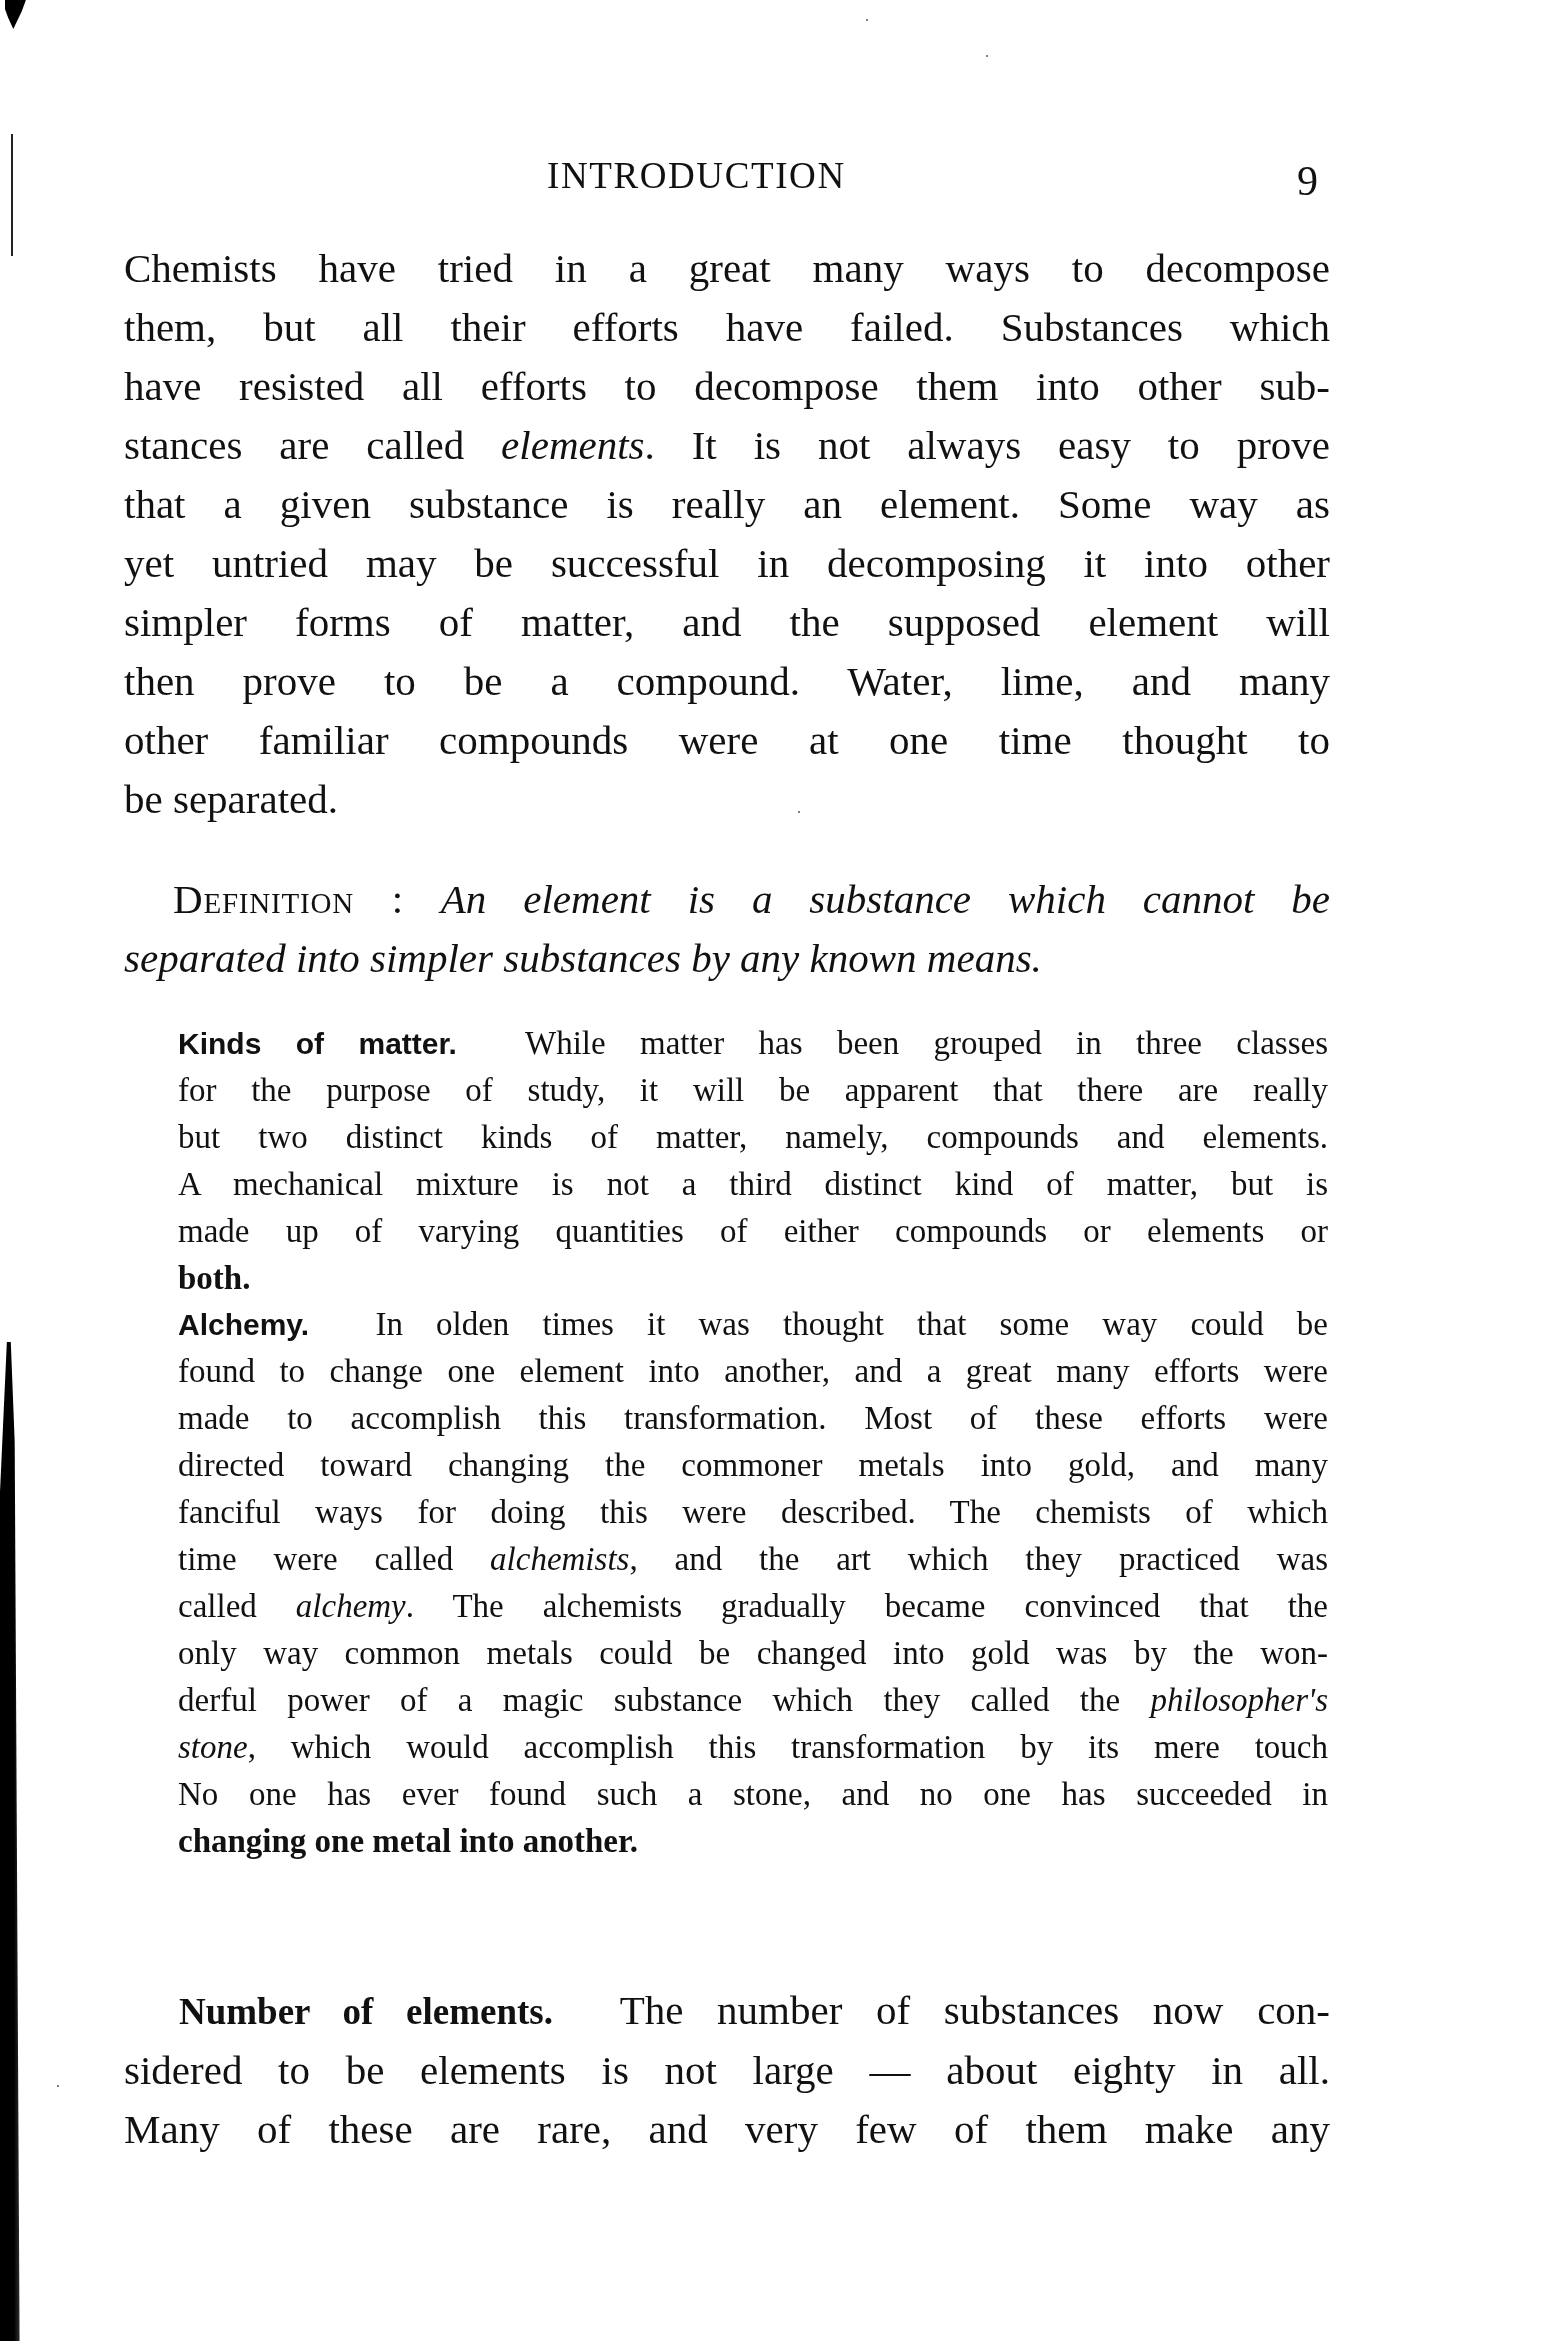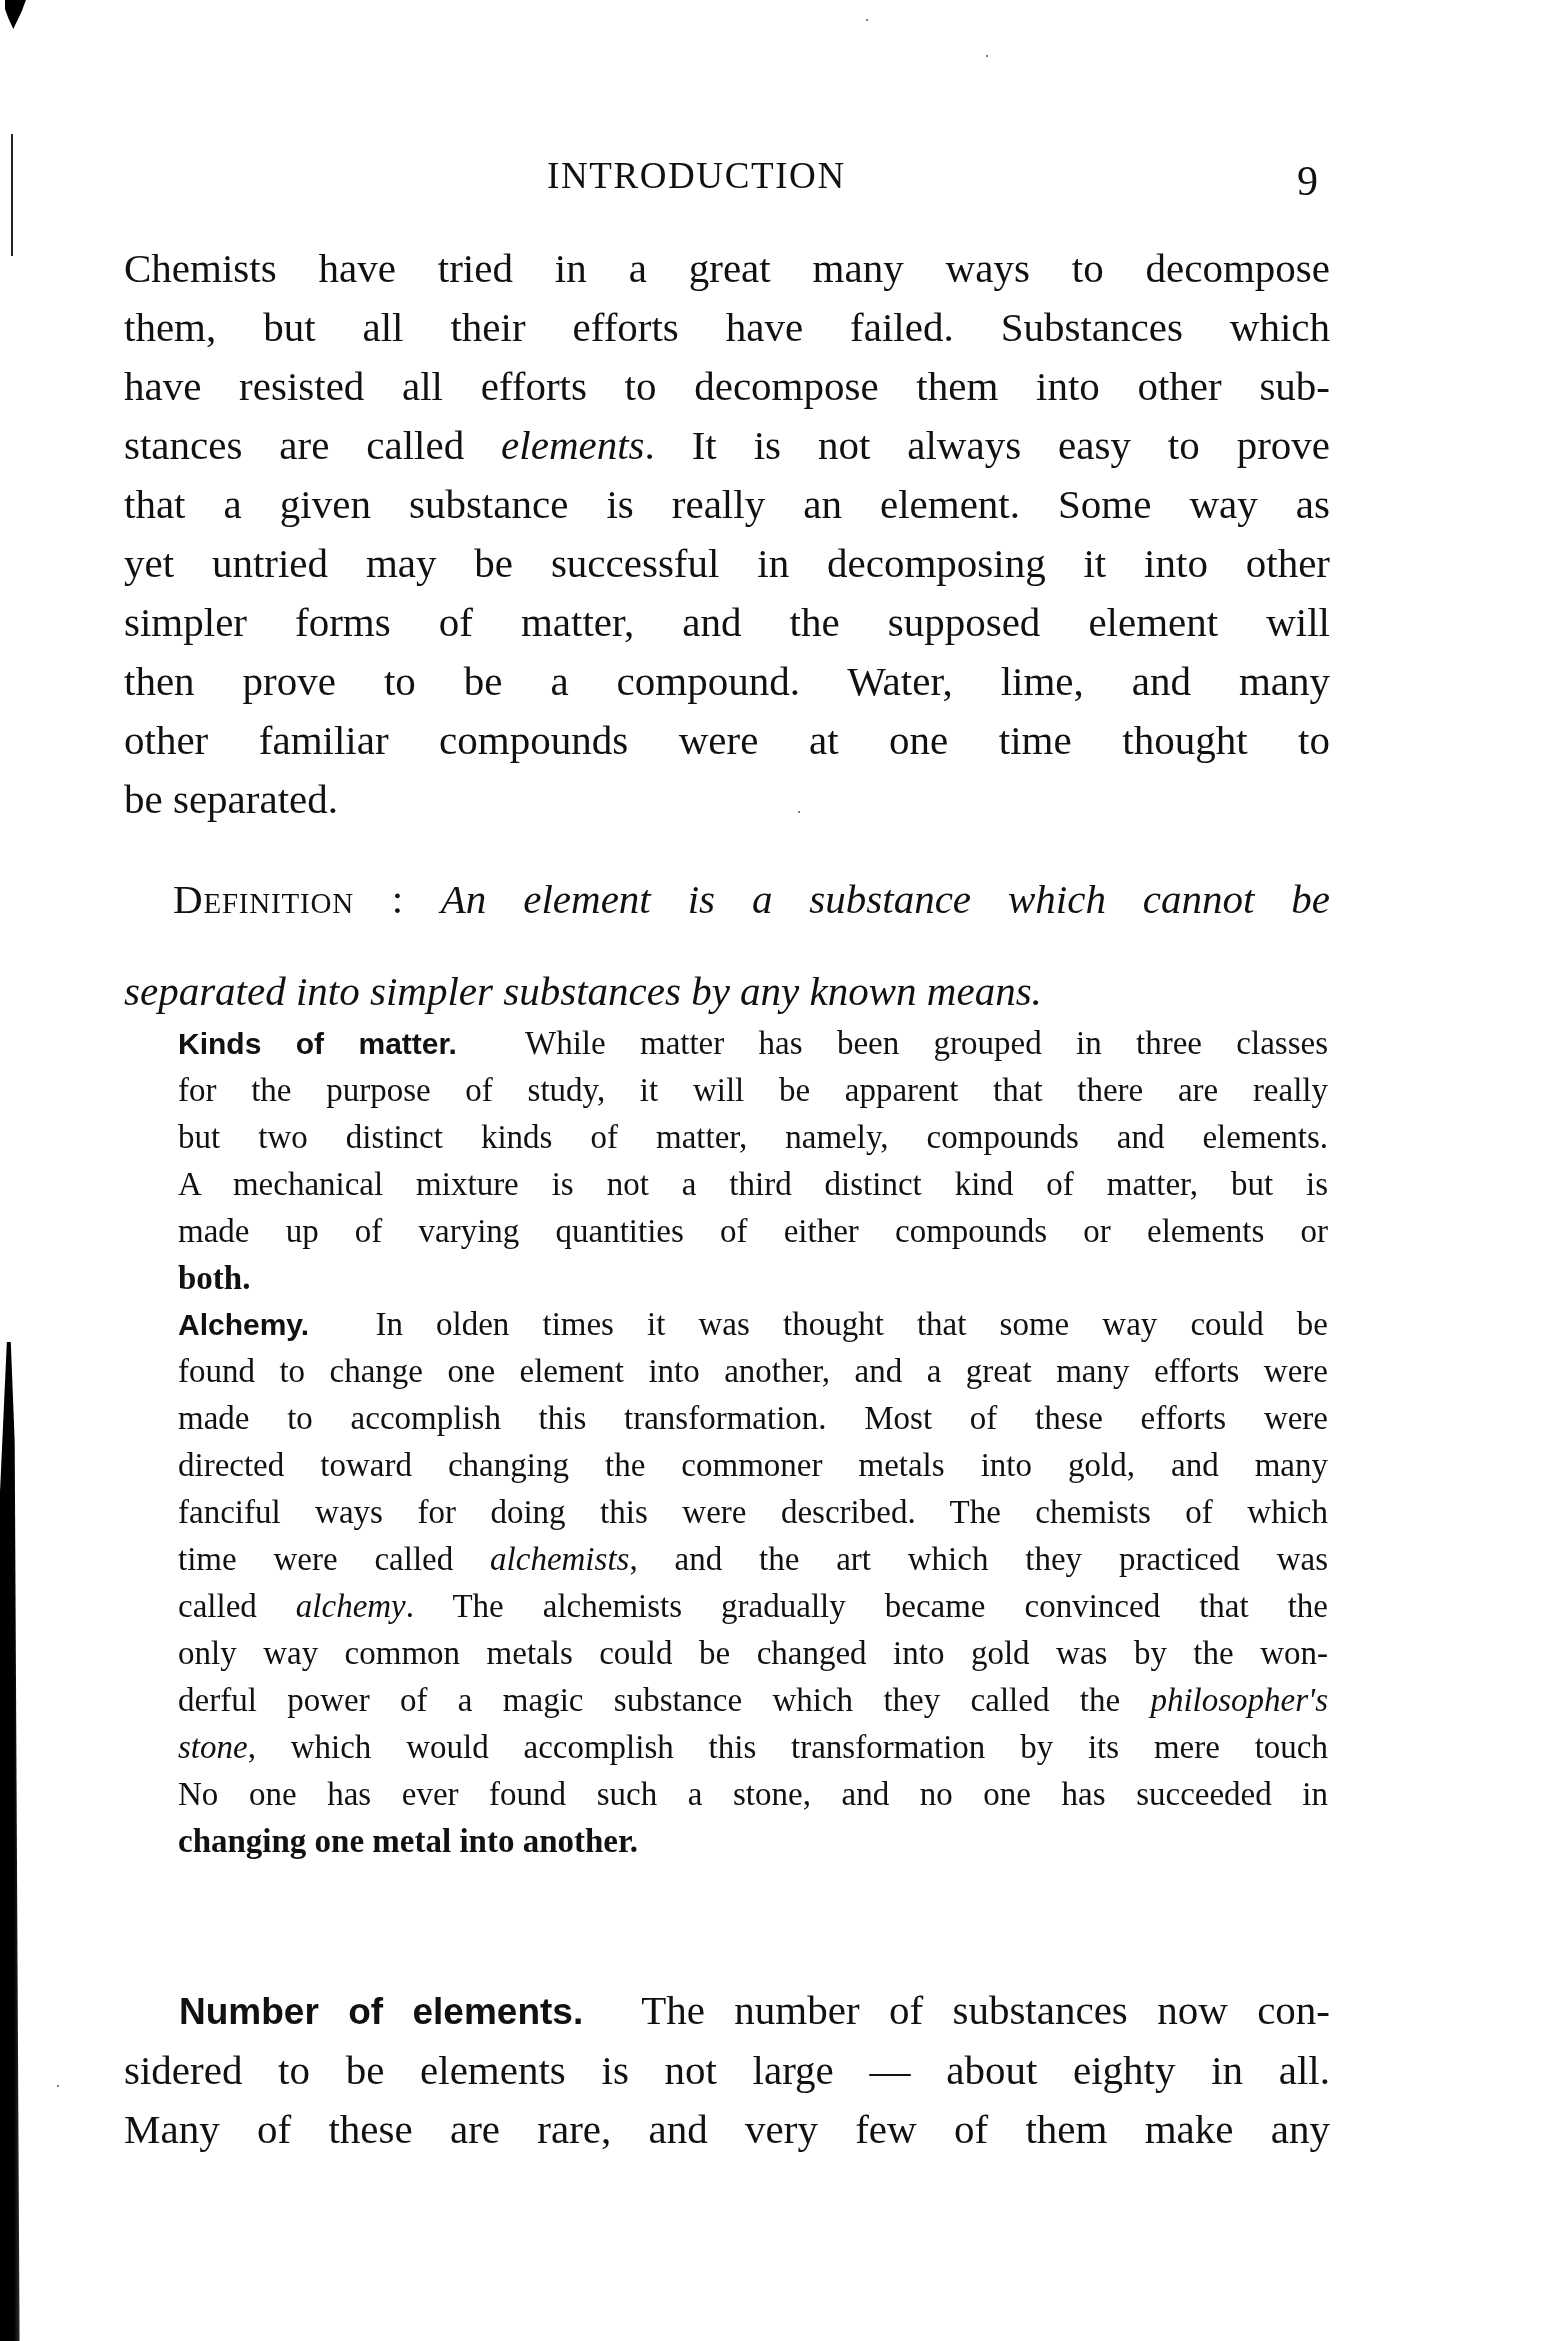--- a/index.html
+++ b/index.html
@@ -21,34 +21,34 @@
   .body-text { position: absolute; left: 124px; width: 1206px; font-size: 41px; line-height: 59px;
                text-align: justify; text-align-last: left; }
   .body-text .line { display: block; white-space: nowrap; text-align-last: justify; }
   .body-text .line.last { text-align-last: left; }
   .para1 { top: 239px; }
 
   .definition { position: absolute; left: 124px; top: 870px; width: 1206px; font-size: 41px; line-height: 59px; }
   .definition .line { display: block; white-space: nowrap; text-align-last: justify; }
   .definition .line.last { text-align-last: left; }
   .def-label { font-variant: small-caps; font-style: normal; letter-spacing: 0.8px; }
-  .def-text { font-style: italic; margin-top: 33px; }
+  .def-text { font-style: italic; }
   .def-first { padding-left: 49px; }
 
   .small-text { position: absolute; left: 178px; width: 1150px; font-size: 33px; line-height: 47px; }
   .small-text .line { display: block; white-space: nowrap; text-align-last: justify; }
   .small-text .line.last { text-align-last: left; font-weight: bold; }
   .kinds { top: 1020px; }
   .alchemy { top: 1301px; }
   .side-head { font-weight: bold; font-family: "Liberation Sans", "DejaVu Sans", sans-serif; font-size: 30px; }
 
   .number-para { position: absolute; left: 124px; top: 1981px; width: 1206px; font-size: 41px; line-height: 59px; }
   .number-para .line { display: block; white-space: nowrap; text-align-last: justify; }
   .number-para .first { padding-left: 55px; }
-  .side-head-large { font-weight: bold; font-family: Liberation Sans, sans-serif; font-size: 37px; margin-top: 29px; }
+  .side-head-large { font-weight: bold; font-family: Liberation Serif, serif; font-size: 37px; margin-top: 29px; }
   em { font-style: italic; }
   .speck { position: absolute; width: 2.4px; height: 2.4px; background: #555; border-radius: 50%; }
 </style>
 </head>
 <body>
 
 <div class="page">
   <div class="scan-corner"></div>
   <div class="margin-line-top"></div>
   <div class="binding-shadow"></div>

